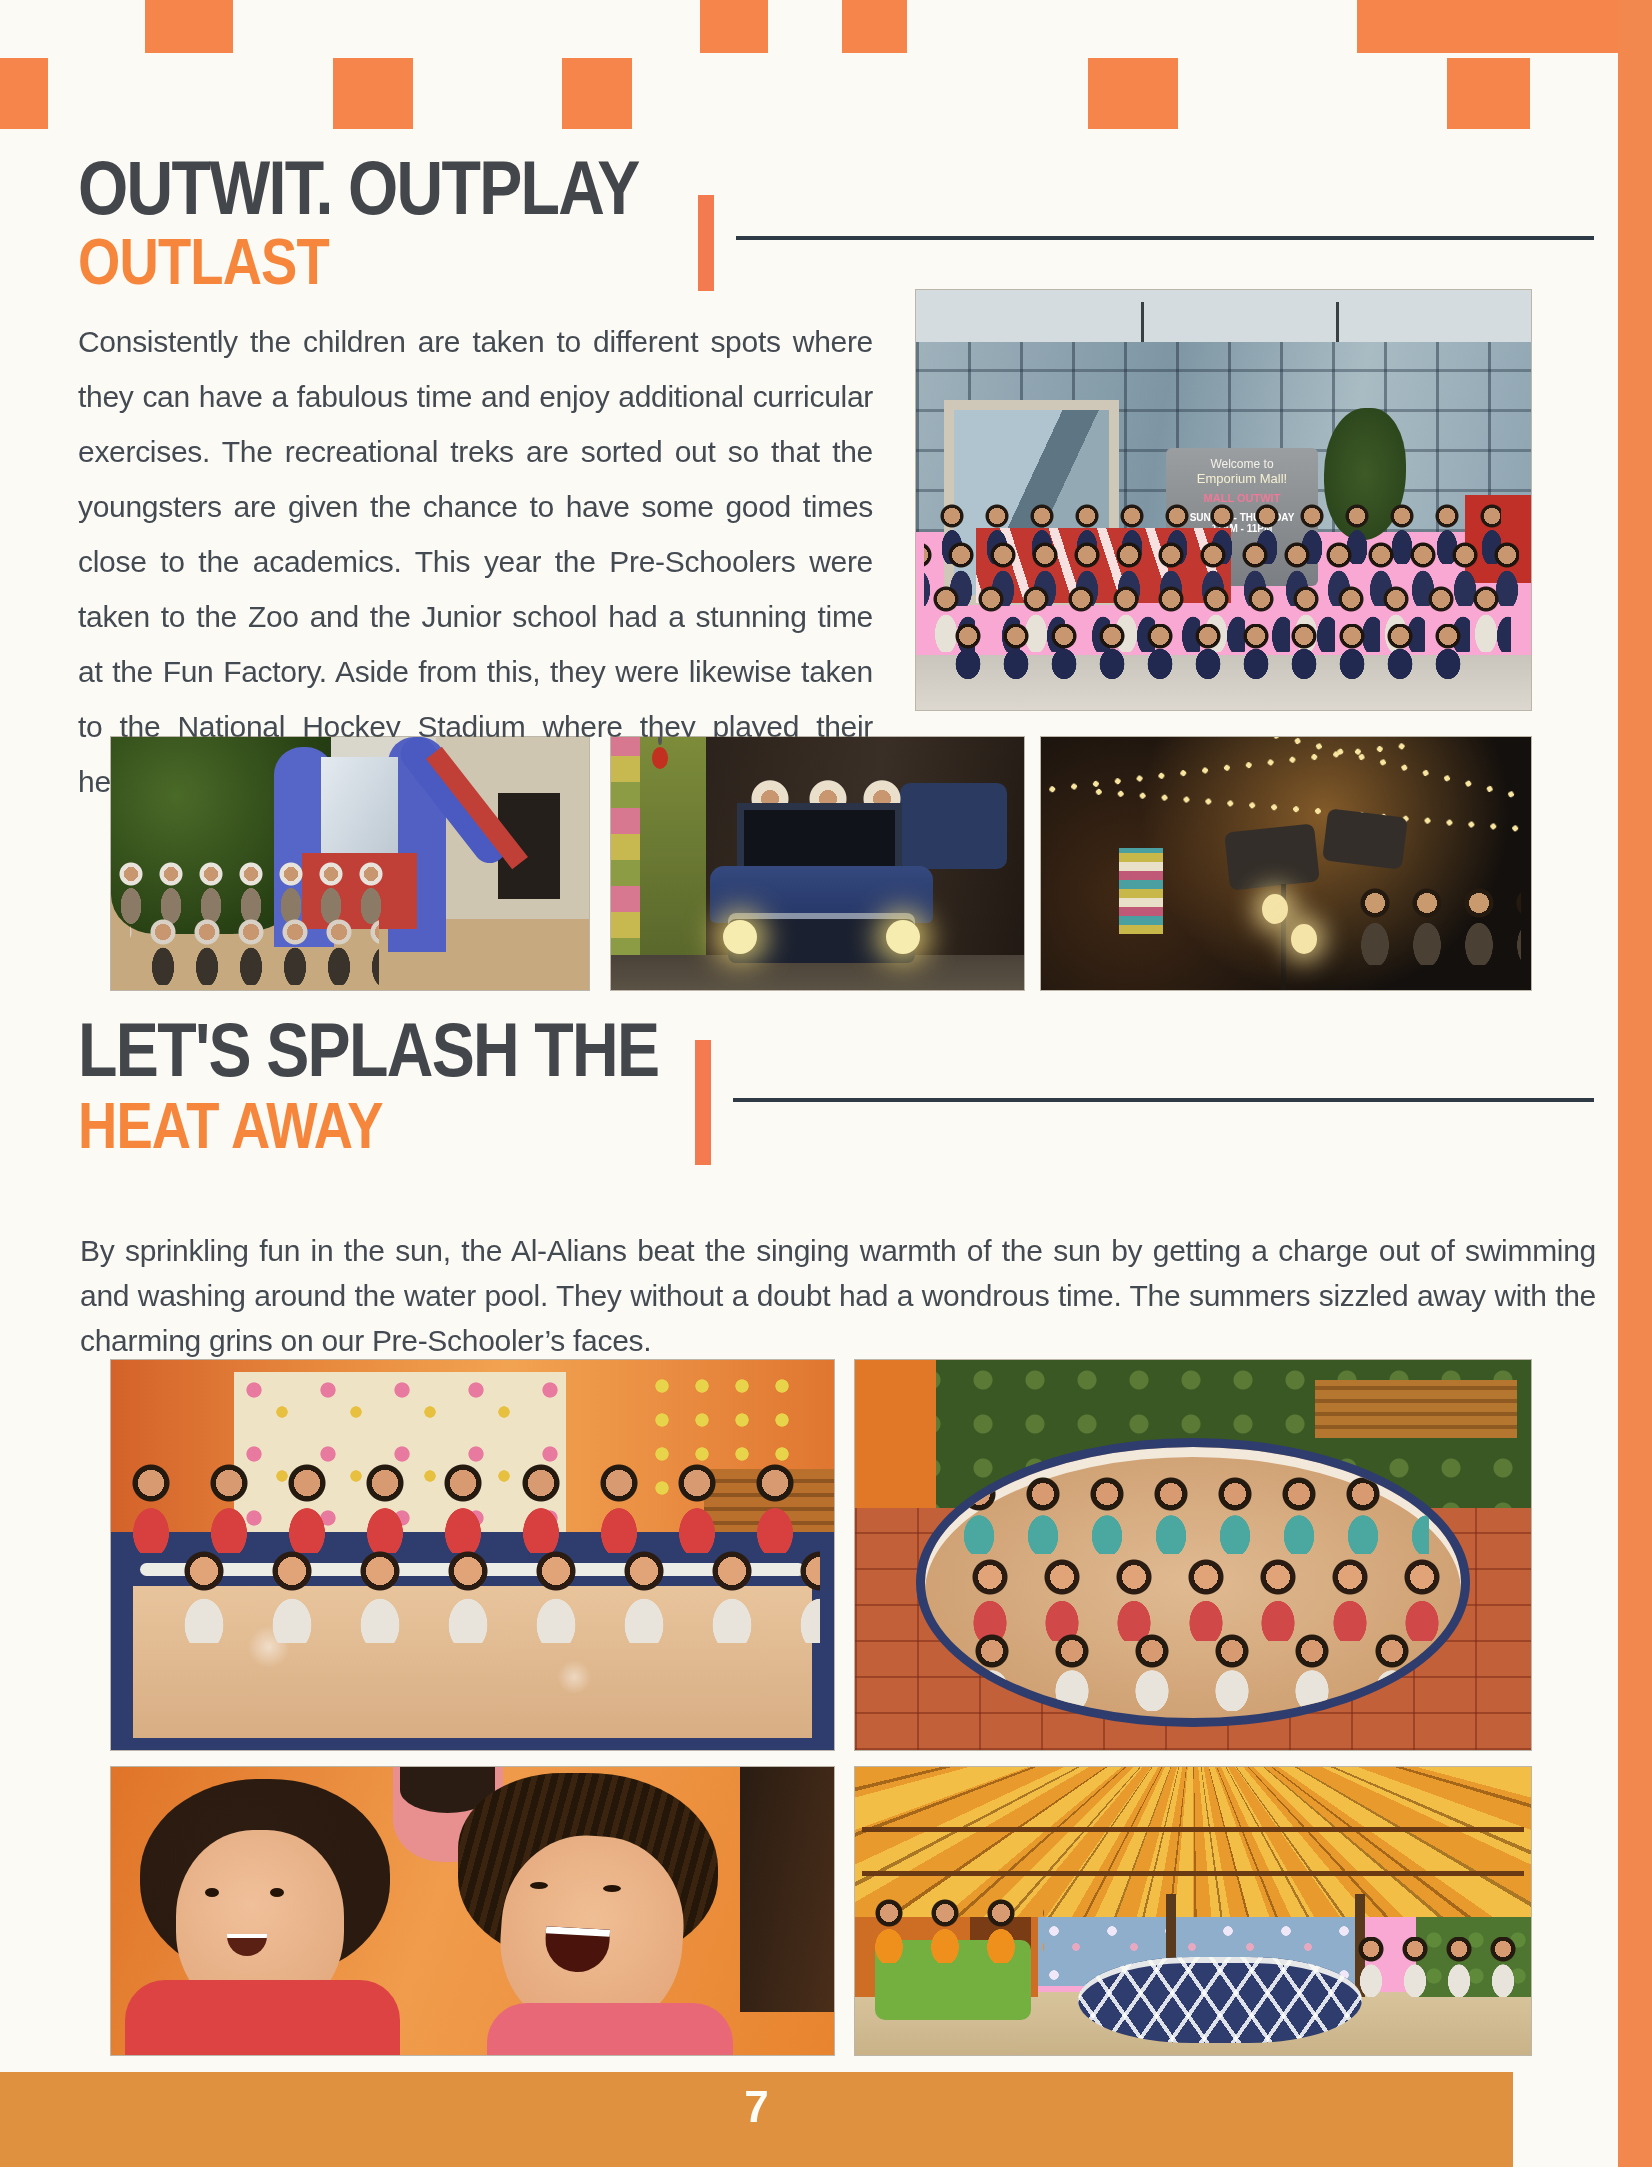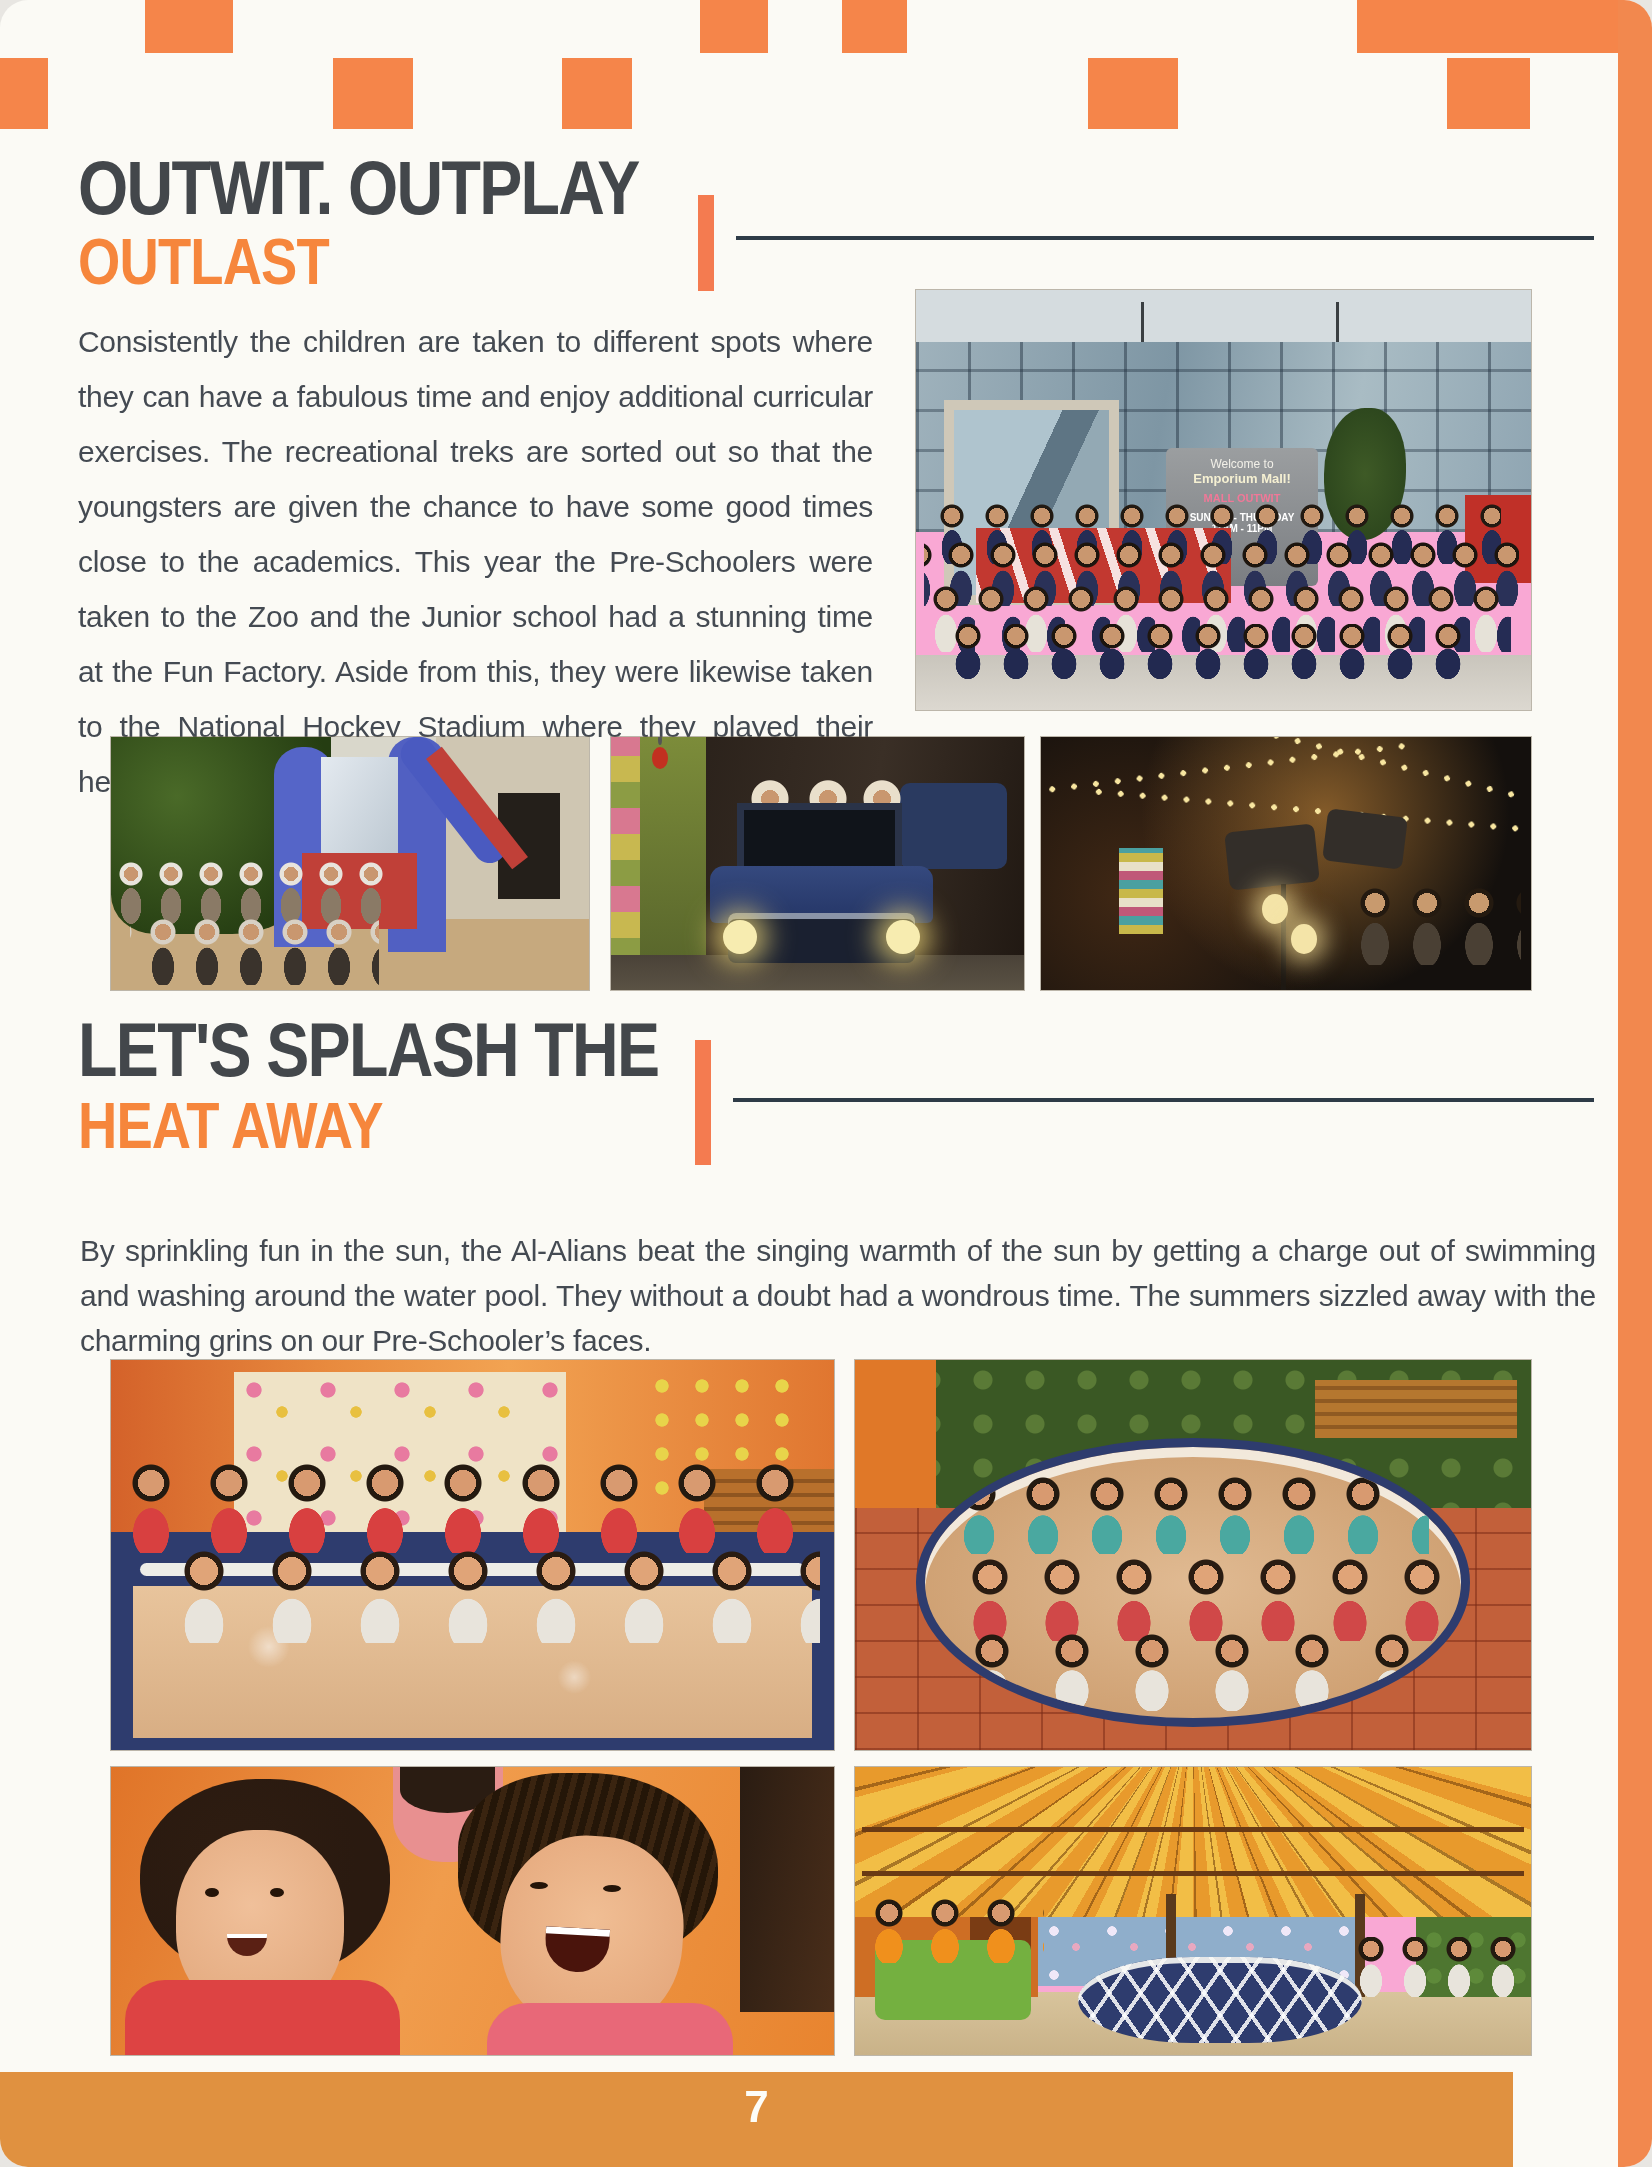--- a/index.html
+++ b/index.html
@@ -1,17 +1,17 @@
 <!DOCTYPE html>
 <html><head>
 <meta charset="utf-8">
 <style>
   html,body{margin:0;padding:0;background:#e8e6e2;}
   .page{position:relative;width:1652px;height:2167px;background:#FBFAF5;overflow:hidden;
-        font-family:"Liberation Sans",sans-serif;border-radius:28px;}
+        font-family:"Liberation Sans",sans-serif;}
   
   .sq{position:absolute;background:#F5854A;}
   .sq.r1{top:0;height:53px;}
   .sq.r2{top:58px;height:71px;}
   .sq.a{left:145px;width:88px;}
   .sq.b{left:700px;width:68px;}
   .sq.c{left:842px;width:65px;}
   .sq.d{left:1357px;width:261px;}
   .sq.e{left:0;width:48px;}
   .sq.f{left:333px;width:80px;}
@@ -56,21 +56,21 @@
     background:
      repeating-linear-gradient(90deg,rgba(30,45,60,.45) 0 3px,transparent 3px 52px),
      repeating-linear-gradient(0deg,rgba(30,45,60,.38) 0 3px,transparent 3px 40px),
      linear-gradient(100deg,#9FB2BC,#7E96A4 40%,#A9BCC4 70%,#8FA5B2);}
   .gp-door{left:28px;top:110px;width:155px;height:185px;background:
      linear-gradient(115deg,#AFC4CE 0 45%,#5E7584 45% 60%,#93A9B4 60%);border:10px solid #CFC8B8;}
   .gp-sign{left:250px;top:158px;width:152px;height:138px;border-radius:6px;text-align:center;
      background:linear-gradient(#9B9EA0,#7B7E82);padding-top:9px;box-sizing:border-box;}
   .gp-sign div{position:static;}
   .gs1{font-size:12px;color:#F2F0E8;}
-  .gs2{font-size:13px;font-weight:700;color:#F5F0D2;}
+  .gs2{font-size:13px;font-weight:400;color:#F5F0D2;}
   .gs3{font-size:11px;font-weight:700;color:#F07898;margin-top:6px;}
   .gs4{font-size:10px;font-weight:700;color:#fff;margin-top:8px;}
   .gs5{font-size:10px;font-weight:700;color:#fff;}
   .gp-tree{left:408px;top:118px;width:82px;height:132px;border-radius:50% 42% 52% 44%;
      background:radial-gradient(#3E5A26,#27401A);}
   .gp-banner{left:60px;top:238px;width:255px;height:75px;background:
      repeating-linear-gradient(72deg,rgba(255,255,255,.85) 0 9px,transparent 9px 46px),#C23830;}
   .gp-red2{right:0;top:205px;width:66px;height:88px;background:#C03028;}
   .gp-floor{left:0;right:0;bottom:0;height:55px;background:linear-gradient(#C9C5BC,#DCD8D0);}
   .gp-row{background-repeat:repeat-x;}

